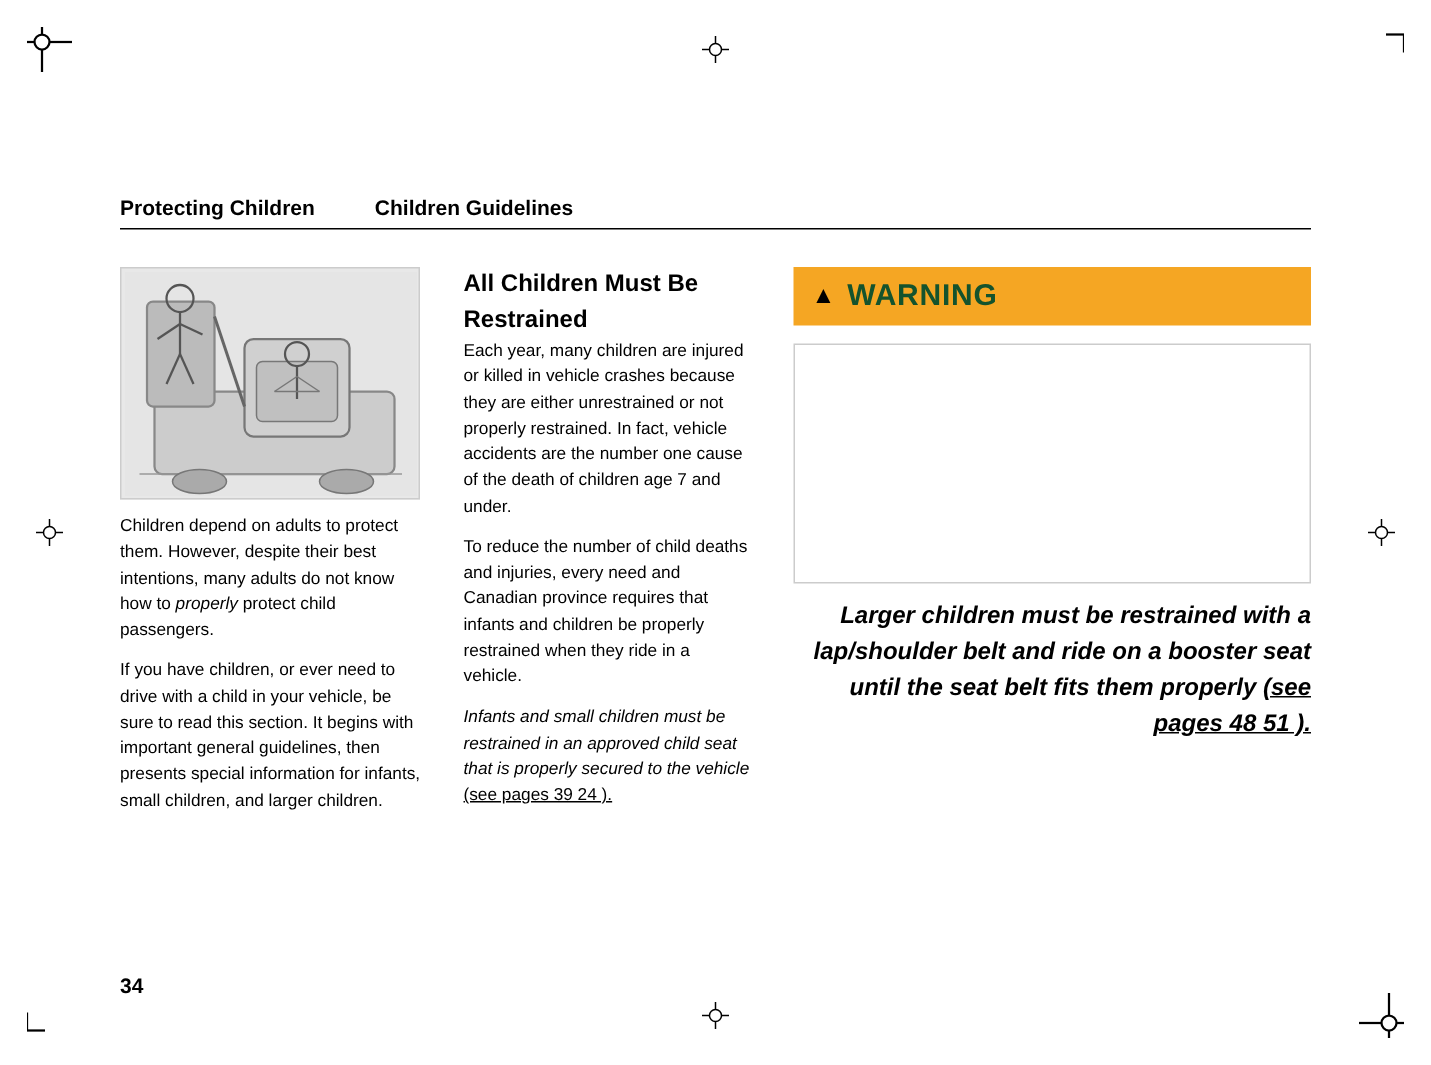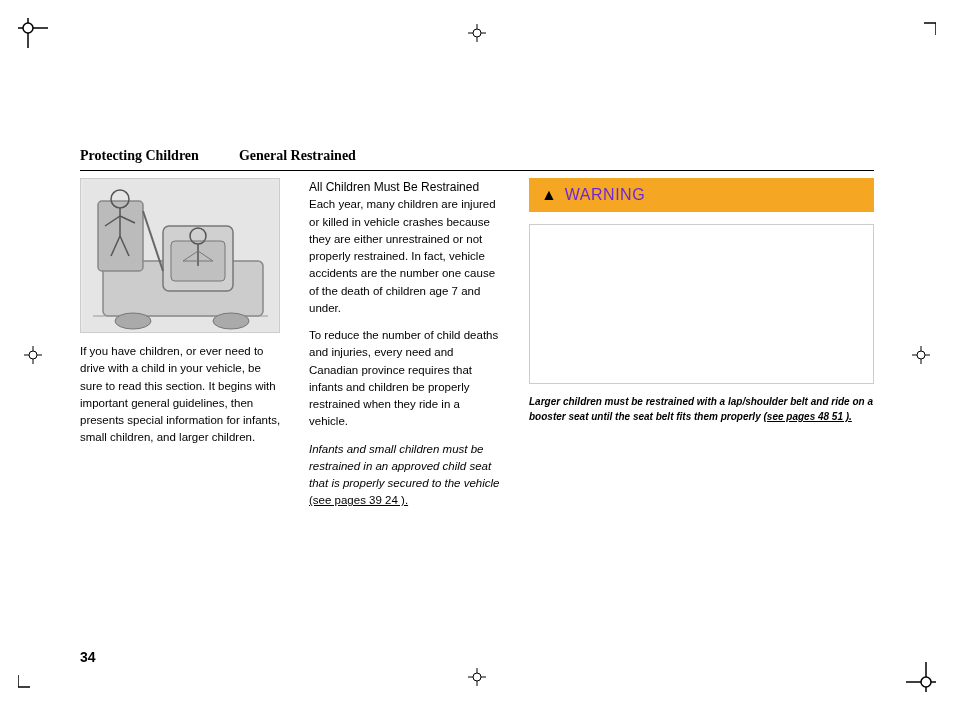--- a/index.html
+++ b/index.html
@@ -53,24 +53,23 @@
     .crosshair.right-center { top: 50%; right: 24px; transform: translateY(-50%); }
 
     .crosshair svg {
       width: 18px;
       height: 18px;
     }
 
     
     .header-section {
       position: absolute;
-      top: 148px;
+      top: 130px;
       left: 80px;
       right: 80px;
-      font-family: Liberation Serif, serif;
     }
 
     .header-titles {
       display: flex;
       align-items: baseline;
       gap: 40px;
       padding-bottom: 6px;
       border-bottom: 1.5px solid #000;
       margin-bottom: 18px;
     }
@@ -141,22 +140,22 @@
       padding: 0 14px;
     }
 
     .middle-text {
       font-size: 11.5px;
       line-height: 1.5;
       color: #000;
     }
 
     .middle-text .section-title {
-      font-weight: normal;
-      font-size: 12px;
+      font-weight: bold;
+      font-size: 16px;
       margin-bottom: 4px;
     }
 
     .middle-text p {
       margin-bottom: 10px;
     }
 
     .middle-text .italic-bold {
       font-style: italic;
       font-weight: normal;
@@ -181,38 +180,39 @@
       gap: 8px;
       margin-bottom: 12px;
     }
 
     .warning-box .warning-icon {
       font-size: 16px;
       color: #000;
     }
 
     .warning-box .warning-text {
-      font-weight: normal;
-      font-size: 16px;
-      color: #6d28d9;
+      font-weight: bold;
+      font-size: 20px;
+      color: #14532d;
       letter-spacing: 0.5px;
     }
 
     .warning-content-box {
       border: 1px solid #ccc;
       min-height: 160px;
       padding: 8px;
       margin-bottom: 10px;
     }
 
     .warning-footer-text {
-      font-size: 10px;
+      font-size: 16px;
       line-height: 1.5;
       font-style: italic;
       font-weight: bold;
+      text-align: right;
     }
 
     
     .page-number {
       position: absolute;
       bottom: 45px;
       left: 80px;
       font-weight: bold;
       font-size: 14px;
     }
@@ -294,21 +294,21 @@
       <line x1="0" y1="9" x2="5" y2="9" stroke="#000" stroke-width="1"></line>
       <line x1="13" y1="9" x2="18" y2="9" stroke="#000" stroke-width="1"></line>
       <line x1="9" y1="0" x2="9" y2="5" stroke="#000" stroke-width="1"></line>
       <line x1="9" y1="13" x2="9" y2="18" stroke="#000" stroke-width="1"></line>
     </svg>
   </div>
 
   <div class="header-section">
     <div class="header-titles">
       <span class="header-title-protecting">Protecting Children</span>
-      <span class="header-title-guidelines">General Restrained</span>
+      <span class="header-title-guidelines">Children Guidelines</span>
     </div>
   </div>
 
   <div class="content-area">
 
     <div class="left-column">
 
       <div class="car-image">
         <svg viewBox="0 0 195 150" xmlns="http://www.w3.org/2000/svg">
 
@@ -338,20 +338,23 @@
           <line x1="60" y1="30" x2="80" y2="90" stroke="#666" stroke-width="2"></line>
 
           <line x1="10" y1="135" x2="185" y2="135" stroke="#999" stroke-width="1"></line>
 
           <ellipse cx="50" cy="140" rx="18" ry="8" fill="#aaa" stroke="#777" stroke-width="1"></ellipse>
           <ellipse cx="148" cy="140" rx="18" ry="8" fill="#aaa" stroke="#777" stroke-width="1"></ellipse>
         </svg>
       </div>
 
       <div class="left-text">
+        <p>
+          Children depend on adults to protect them. However, despite their best intentions, many adults do not know how to <em>properly</em> protect child passengers.
+        </p>
         <p>If you have children, or ever need to drive with a child in your vehicle, be sure to read this section. It begins with important general guidelines, then presents special information for infants, small children, and larger children.</p>
       </div>
     </div>
 
     <div class="middle-column">
       <div class="middle-text">
         <p>
           <span class="section-title">All Children Must Be Restrained</span>
           <br>
           <span>Each year, many children are injured or killed in vehicle crashes because they are either unrestrained or not properly restrained. In fact, vehicle accidents are the number one cause of the death of children age 7 and under.</span>

